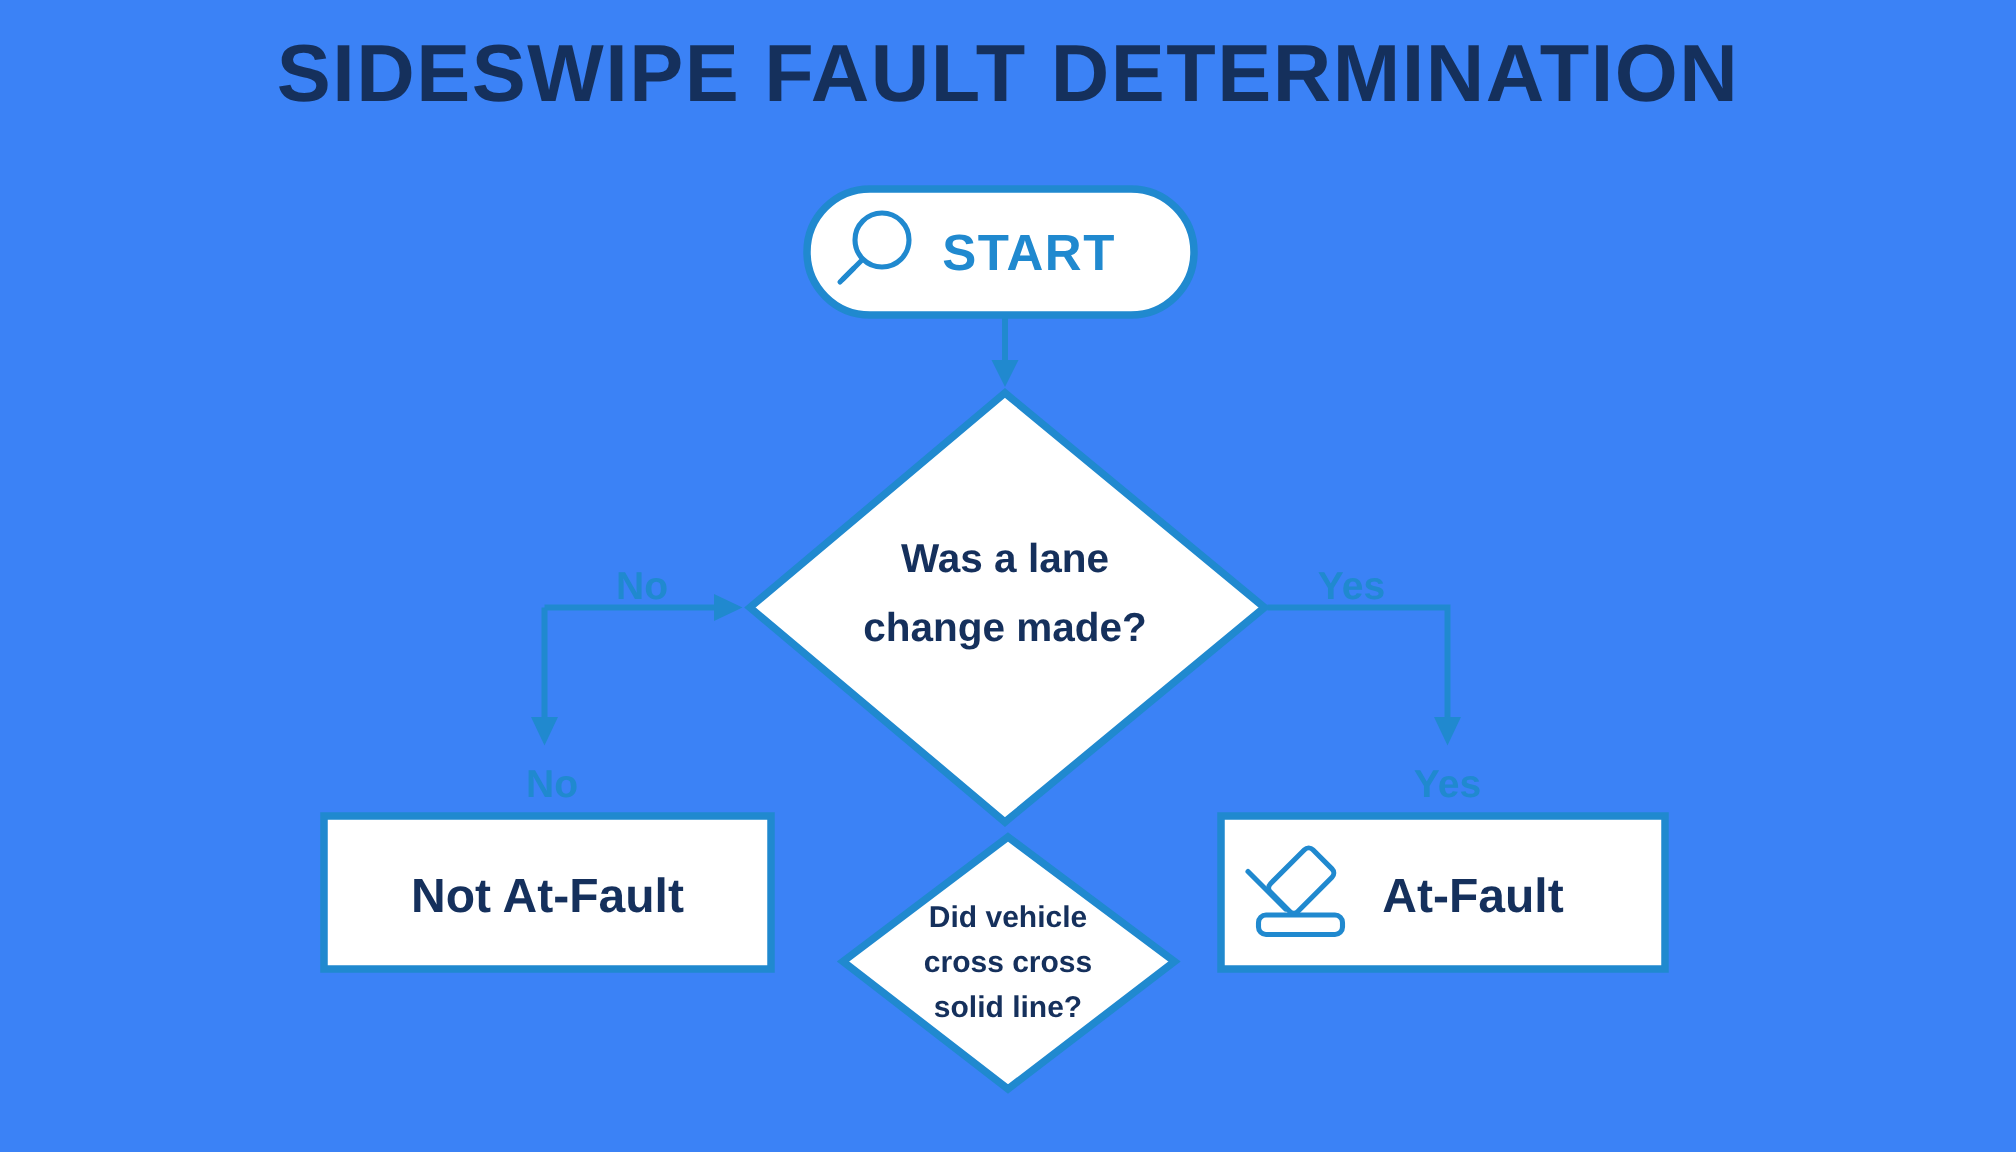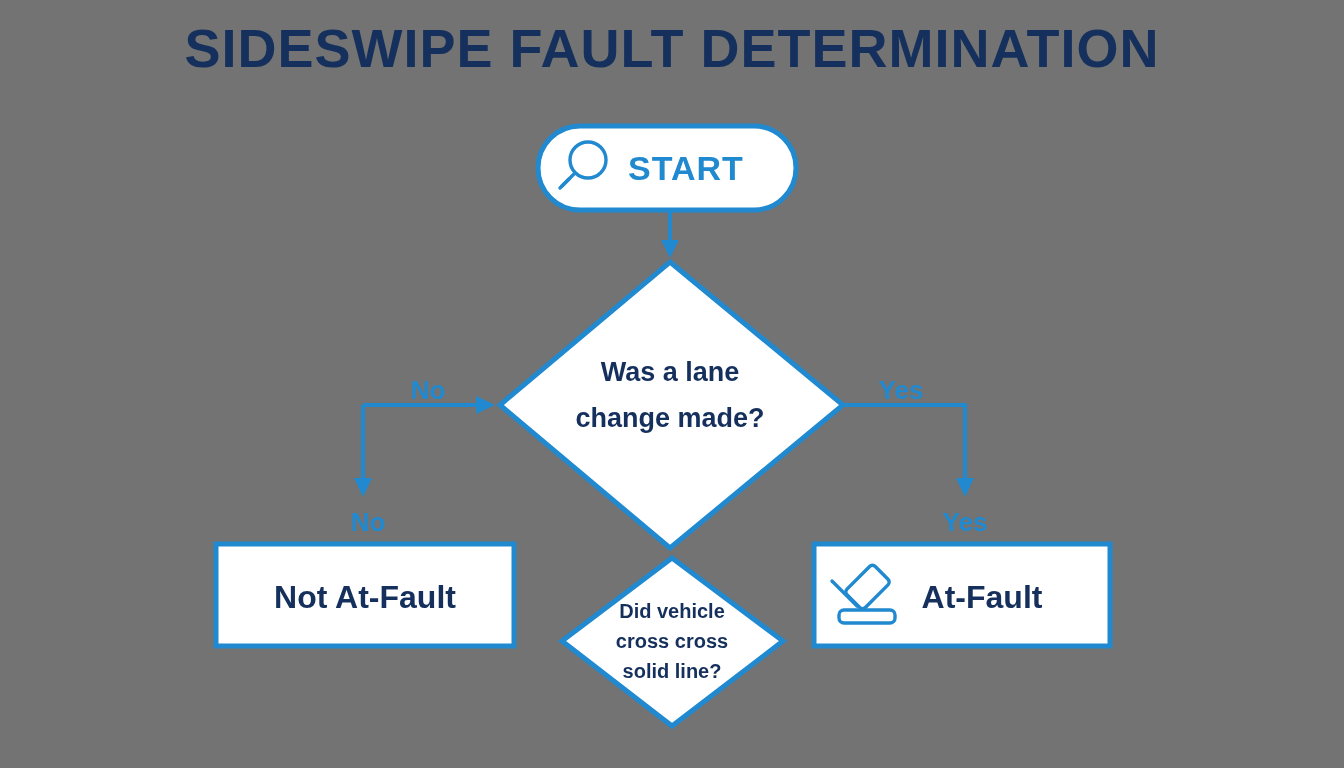--- a/index.html
+++ b/index.html
@@ -4,21 +4,21 @@
 <style>
   html, body {
     margin: 0;
     padding: 0;
     background: #ffffff;
   }
   #page {
     position: relative;
     width: 1344px;
     height: 768px;
-    background: #737373;
+    background: #3b82f6;
     overflow: hidden;
     font-family: "Liberation Sans", sans-serif;
   }
   #flow-svg {
     position: absolute;
     left: 0;
     top: 0;
     width: 1344px;
     height: 768px;
     display: block;

